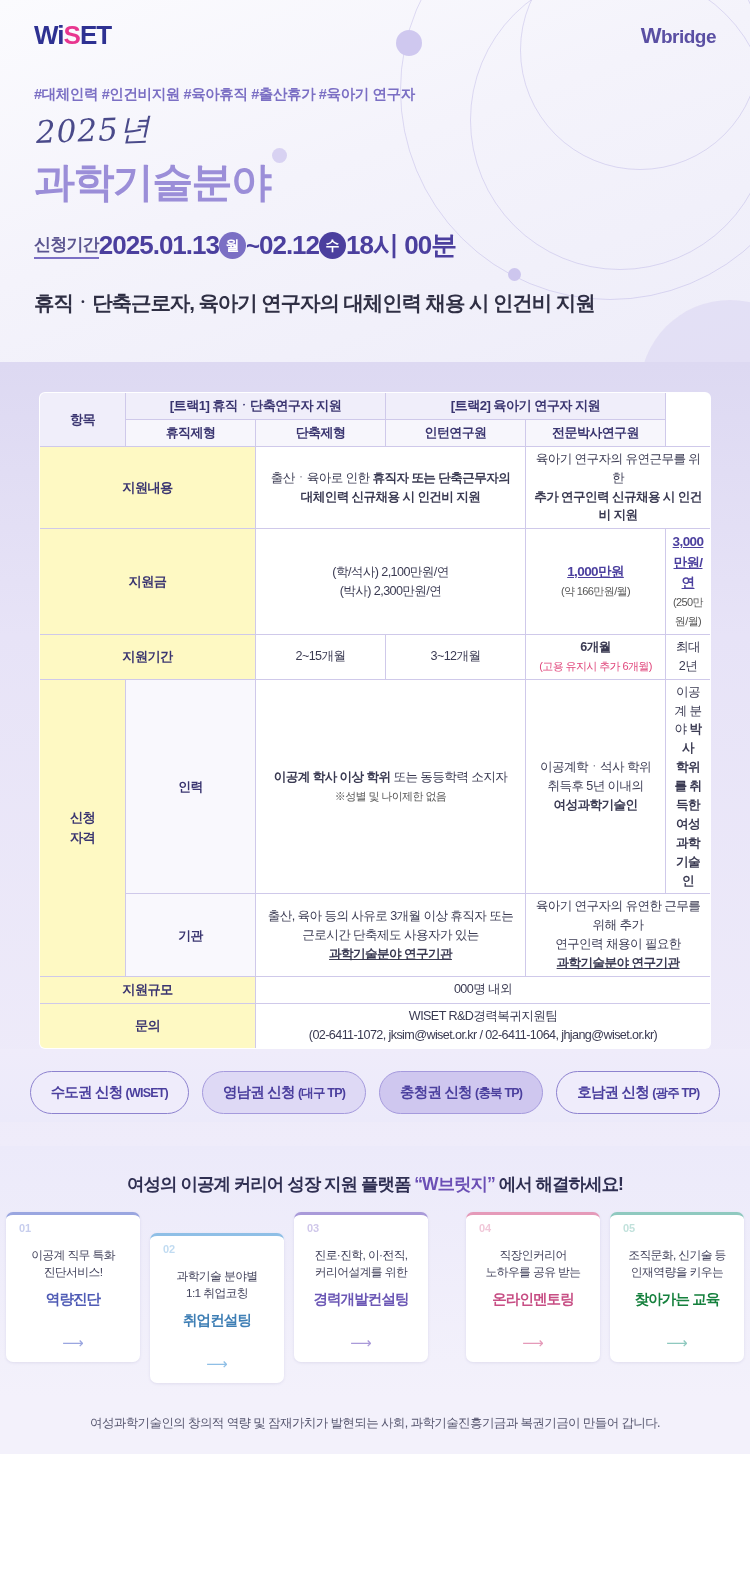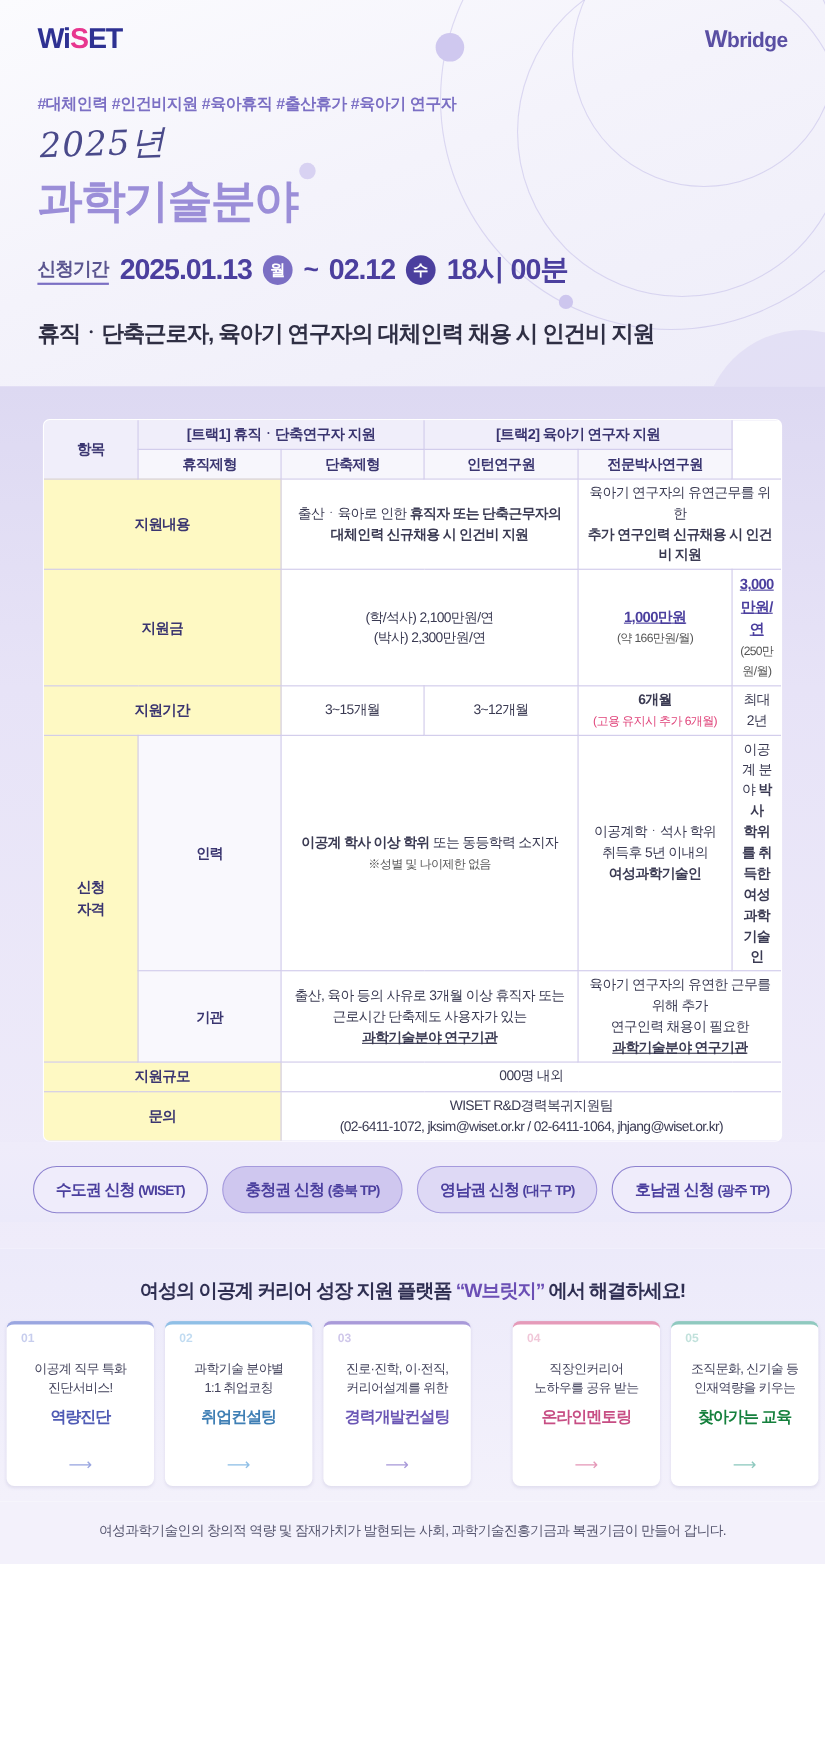--- a/index.html
+++ b/index.html
@@ -57,21 +57,21 @@
     letter-spacing: -1.6px;
   }
   .headline .l1 { color: #9b8ed8; }
   .headline .l2 { color: #6b5fb8; }
   .headline .l3 { color: #4b3f9e; }
 
   .apply-line {
     position: relative;
     display: flex;
     align-items: center;
-    gap: 10px;
+    gap: 0;
     margin: 20px 0 0 34px;
     font-size: 26px;
     font-weight: bold;
     color: #4b3f9e;
     letter-spacing: -1px;
   }
   .apply-line .lbl {
     font-size: 17px;
     color: #5b5590;
     font-weight: bold;
@@ -83,21 +83,21 @@
     display: inline-flex; align-items: center; justify-content: center;
     width: 27px; height: 27px; border-radius: 50%;
     background: #7b6fc4; color: #fff; font-size: 14px; font-weight: bold;
     letter-spacing: 0;
   }
   .daychip.alt { background: #4b3f9e; }
   .tilde { font-size: 24px; color: #4b3f9e; }
 
   .subline {
     position: relative;
-    margin: 26px 34px 0 34px;
+    margin: 26px 34px 11px 34px;
     font-size: 20.5px;
     font-weight: bold;
     color: #2f2f44;
     letter-spacing: -1.1px;
   }
 
   
   .table-section {
     background: linear-gradient(180deg, #ddd9f2 0%, #e7e3f7 35%, #efecfa 100%);
     padding: 30px 0 24px 0;
@@ -195,21 +195,21 @@
     margin-top: 9px;
     font-size: 14.5px;
     font-weight: bold;
     letter-spacing: -.9px;
   }
   .card .arrow {
     position: absolute; bottom: 12px; left: 0; right: 0;
     font-size: 15px; line-height: 1;
   }
   .c1 { border-top-color:#9aa6e0; } .c1 .num{color:#9aa6e0;} .c1 .name{color:#4f5bb5;} .c1 .arrow{color:#9aa6e0;}
-  .c2 { border-top-color:#8fbfe6; } .c2 .num{color:#8fbfe6;} .c2 .name{color:#3f7fb5;} .c2 .arrow{color:#8fbfe6;}
+  .c2 { border-top-color:#8fbfe6;margin-top:21px; } .c2 .num{color:#8fbfe6;} .c2 .name{color:#3f7fb5;} .c2 .arrow{color:#8fbfe6;}
   .c3 { border-top-color:#a99ad9; } .c3 .num{color:#a99ad9;} .c3 .name{color:#6b57b5;} .c3 .arrow{color:#a99ad9;}
   .c4 { border-top-color:#e59ab9;margin-left:28px; } .c4 .num{color:#e59ab9;} .c4 .name{color:#c74e84;} .c4 .arrow{color:#e59ab9;}
   .c5 { border-top-color:#8fc9bf; } .c5 .num{color:#8fc9bf;} .c5 .name{color:#15803d;} .c5 .arrow{color:#8fc9bf;}
 
   
   .footer {
     background: #f3f1fb;
     padding: 18px 0 22px 0;
     text-align: center;
     font-size: 12.5px;
@@ -297,21 +297,21 @@
             <span class="small">(약 166만원/월)</span>
           </td>
           <td>
             <span class="b u vio" style="font-size:13.5px">3,000만원/연</span><br>
             <span class="small">(250만원/월)</span>
           </td>
         </tr>
 
         <tr>
           <td class="rowlabel" colspan="2">지원기간</td>
-          <td>3~15개월</td>
+          <td>2~15개월</td>
           <td>3~12개월</td>
           <td>
             <span class="b">6개월</span><br>
             <span class="pink">(고용 유지시 추가 6개월)</span>
           </td>
           <td>최대 2년</td>
         </tr>
 
         <tr>
           <td class="rowlabel" rowspan="2">신청<br>자격</td>
@@ -358,27 +358,27 @@
           </td>
         </tr>
       </tbody>
     </table>
 
     <div class="regions">
       <button class="rbtn v1">
         <span>수도권 신청</span>
         <small>(WISET)</small>
       </button>
+      <button class="rbtn v3">
+        <span>영남권 신청</span>
+        <small>(대구 TP)</small>
+      </button>
       <button class="rbtn v2">
         <span>충청권 신청</span>
         <small>(충북 TP)</small>
-      </button>
-      <button class="rbtn v3">
-        <span>영남권 신청</span>
-        <small>(대구 TP)</small>
       </button>
       <button class="rbtn v4">
         <span>호남권 신청</span>
         <small>(광주 TP)</small>
       </button>
     </div>
   </section>
 
   <section class="platform">
     <div class="platform-title">

